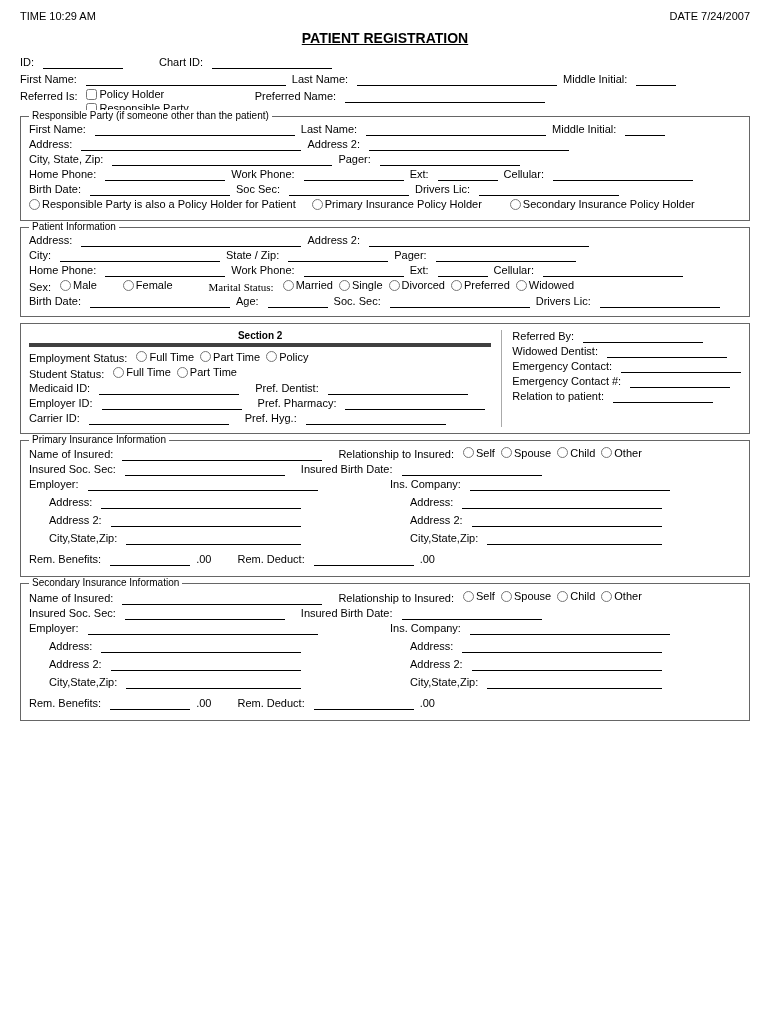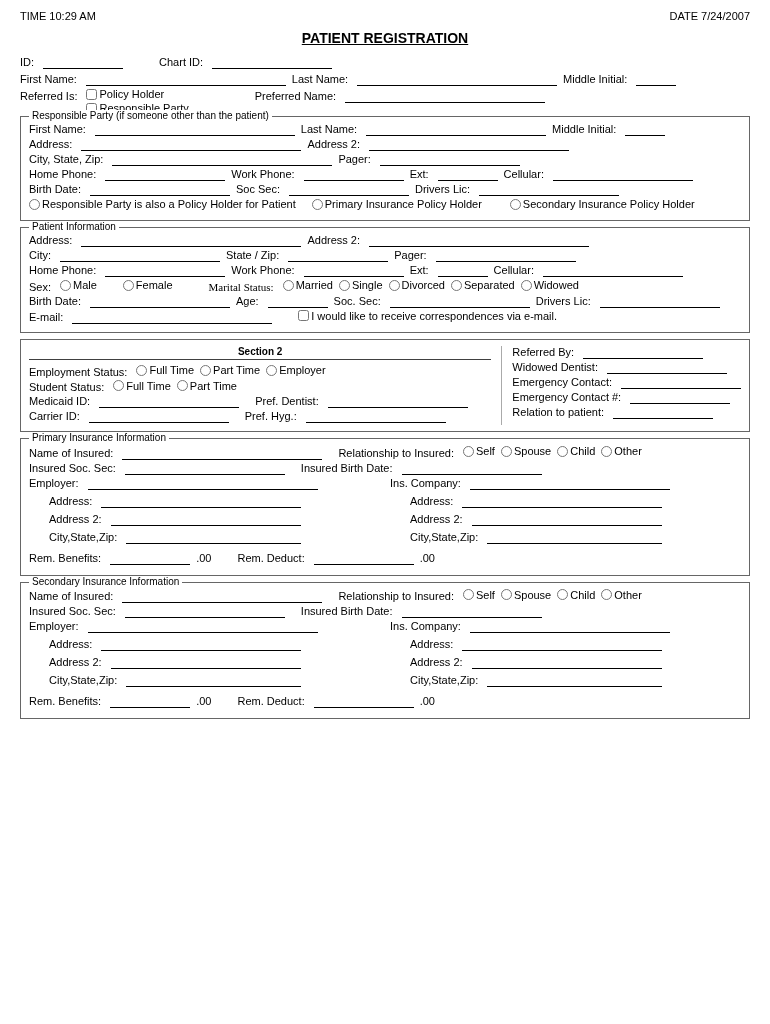--- a/index.html
+++ b/index.html
@@ -253,67 +253,59 @@
     <div class="radio-item">
       <input type="radio" name="marital" style="">
       <span>Single</span>
     </div>
     <div class="radio-item">
       <input type="radio" name="marital" style="">
       <span>Divorced</span>
     </div>
     <div class="radio-item">
       <input type="radio" name="marital" style="">
-      <span>Separated</span>
+      <span>Preferred</span>
     </div>
     <div class="radio-item">
       <input type="radio" name="marital" style="">
       <span>Widowed</span>
     </div>
   </div>
 
   <div class="flex-row mb2">
     <span class="field-label">Birth Date:</span>
     <input class="field-underline w140" type="text" style="">
     <span class="field-label">Age:</span>
     <input class="field-underline w60" type="text" style="">
     <span class="field-label">Soc. Sec:</span>
     <input class="field-underline w140" type="text" style="">
     <span class="field-label">Drivers Lic:</span>
     <input class="field-underline w120" type="text" style="">
   </div>
 
-  <div class="flex-row mb2">
-    <span class="field-label">E-mail:</span>
-    <input class="field-underline w200" type="text" style="">
-    <div class="radio-item" style="margin-left:20px;">
-      <input type="checkbox" style="">
-      <span>I would like to receive correspondences via e-mail.</span>
-    </div>
-  </div>
 </div>
 
 <div class="section-box" style="display:grid; grid-template-columns: 1fr auto; gap: 0;">
 
   <div style="padding-right:10px; border-right:1px solid #aaa;">
-    <div style="font-size:10px; font-weight:bold; margin-bottom:4px; text-align:center; border-bottom:1px solid #404040; padding-bottom:2px;">Section 2</div>
+    <div style="font-size:10px; font-weight:bold; margin-bottom:4px; text-align:center; border-bottom:4px solid #404040; padding-bottom:2px;">Section 2</div>
 
     <div class="flex-row mb2">
       <span class="field-label">Employment Status:</span>
       <div class="radio-item">
         <input type="radio" name="employment" style="">
         <span>Full Time</span>
       </div>
       <div class="radio-item">
         <input type="radio" name="employment" style="">
         <span>Part Time</span>
       </div>
       <div class="radio-item">
         <input type="radio" name="employment" style="">
-        <span>Employer</span>
+        <span>Policy</span>
       </div>
     </div>
 
     <div class="flex-row mb2">
       <span class="field-label">Student Status:</span>
       <div class="radio-item">
         <input type="radio" name="student" style="">
         <span>Full Time</span>
       </div>
       <div class="radio-item">
@@ -322,20 +314,26 @@
       </div>
     </div>
 
     <div class="flex-row mb2">
       <span class="field-label">Medicaid ID:</span>
       <input class="field-underline w140" type="text" style="">
       <span class="field-label" style="margin-left:10px;">Pref. Dentist:</span>
       <input class="field-underline w140" type="text" style="">
     </div>
 
+    <div class="flex-row mb2">
+      <span class="field-label">Employer ID:</span>
+      <input class="field-underline w140" type="text" style="">
+      <span class="field-label" style="margin-left:10px;">Pref. Pharmacy:</span>
+      <input class="field-underline w140" type="text" style="">
+    </div>
 
     <div class="flex-row mb2">
       <span class="field-label">Carrier ID:</span>
       <input class="field-underline w140" type="text" style="">
       <span class="field-label" style="margin-left:10px;">Pref. Hyg.:</span>
       <input class="field-underline w140" type="text" style="">
     </div>
   </div>
 
   <div style="padding-left:10px; min-width:200px;">

